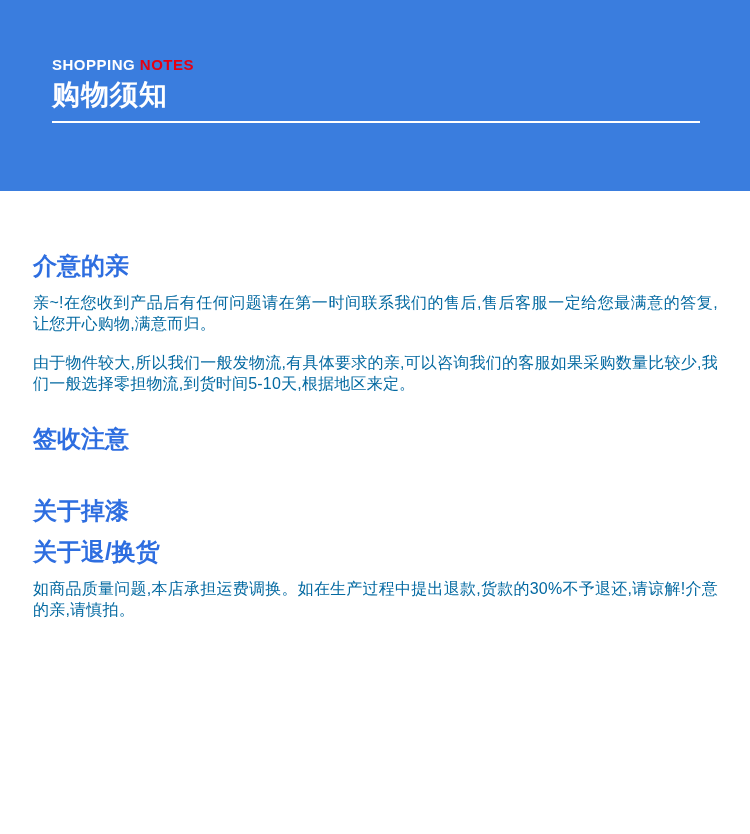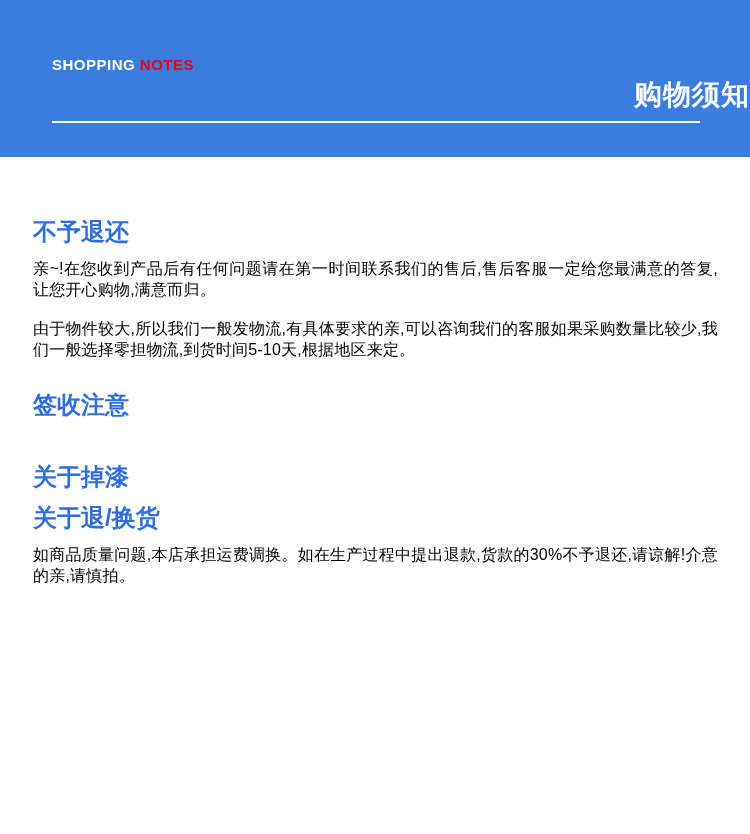--- a/index.html
+++ b/index.html
@@ -9,21 +9,21 @@
   }
   body {
     width: 750px;
     height: 834px;
     overflow: hidden;
     font-family: "Liberation Sans", "DejaVu Sans", sans-serif;
   }
   
   .banner {
     position: relative;
-    height: 157px;
+    height: 191px;
     background: #3a7dde;
   }
   .banner-inner {
     padding: 57px 0 0 52px;
   }
   .banner-subtitle {
     font-size: 15px;
     line-height: 15px;
     font-weight: bold;
     letter-spacing: 0.5px;
@@ -33,21 +33,20 @@
   .banner-subtitle .red {
     color: #e60012;
   }
   .banner-title {
     margin-top: 7px;
     font-size: 28px;
     line-height: 32px;
     font-weight: bold;
     color: #ffffff;
     letter-spacing: 1px;
-    text-align: right;
   }
   .banner-rule {
     position: absolute;
     left: 52px;
     top: 121px;
     width: 648px;
     height: 2px;
     background: #ffffff;
   }
   
@@ -58,21 +57,21 @@
     margin: 0 0 11px 0;
     font-size: 24px;
     line-height: 30px;
     font-weight: bold;
     color: #2e6ee0;
   }
   .section p {
     margin: 0;
     font-size: 16px;
     line-height: 21px;
-    color: #000000;
+    color: #0369a1;
     letter-spacing: 0.2px;
     text-align: justify;
   }
   .section-1 { margin-top: 60px; }
   .section-2 { margin-top: 18px; }
   .section-3 { margin-top: 30px; }
   .section-4 { margin-top: 42px; }
   .section-5 { margin-top: 10px; }
   .section-6 { margin-top: 10px; }
 </style>
@@ -83,21 +82,21 @@
   <div class="banner-inner">
     <div class="banner-subtitle"><span>SHOPPING </span><span class="red">NOTES</span></div>
     <div class="banner-title">购物须知</div>
   </div>
   <div class="banner-rule"></div>
 </div>
 
 <div class="content">
 
   <div class="section section-1">
-    <h2>不予退还</h2>
+    <h2>介意的亲</h2>
     <p>亲~!在您收到产品后有任何问题请在第一时间联系我们的售后,售后客服一定给您最满意的答复,让您开心购物,满意而归。</p>
   </div>
 
   <div class="section section-2">
     <p>由于物件较大,所以我们一般发物流,有具体要求的亲,可以咨询我们的客服如果采购数量比较少,我们一般选择零担物流,到货时间5-10天,根据地区来定。</p>
   </div>
 
   <div class="section section-3">
     <h2>签收注意</h2>
   </div>

